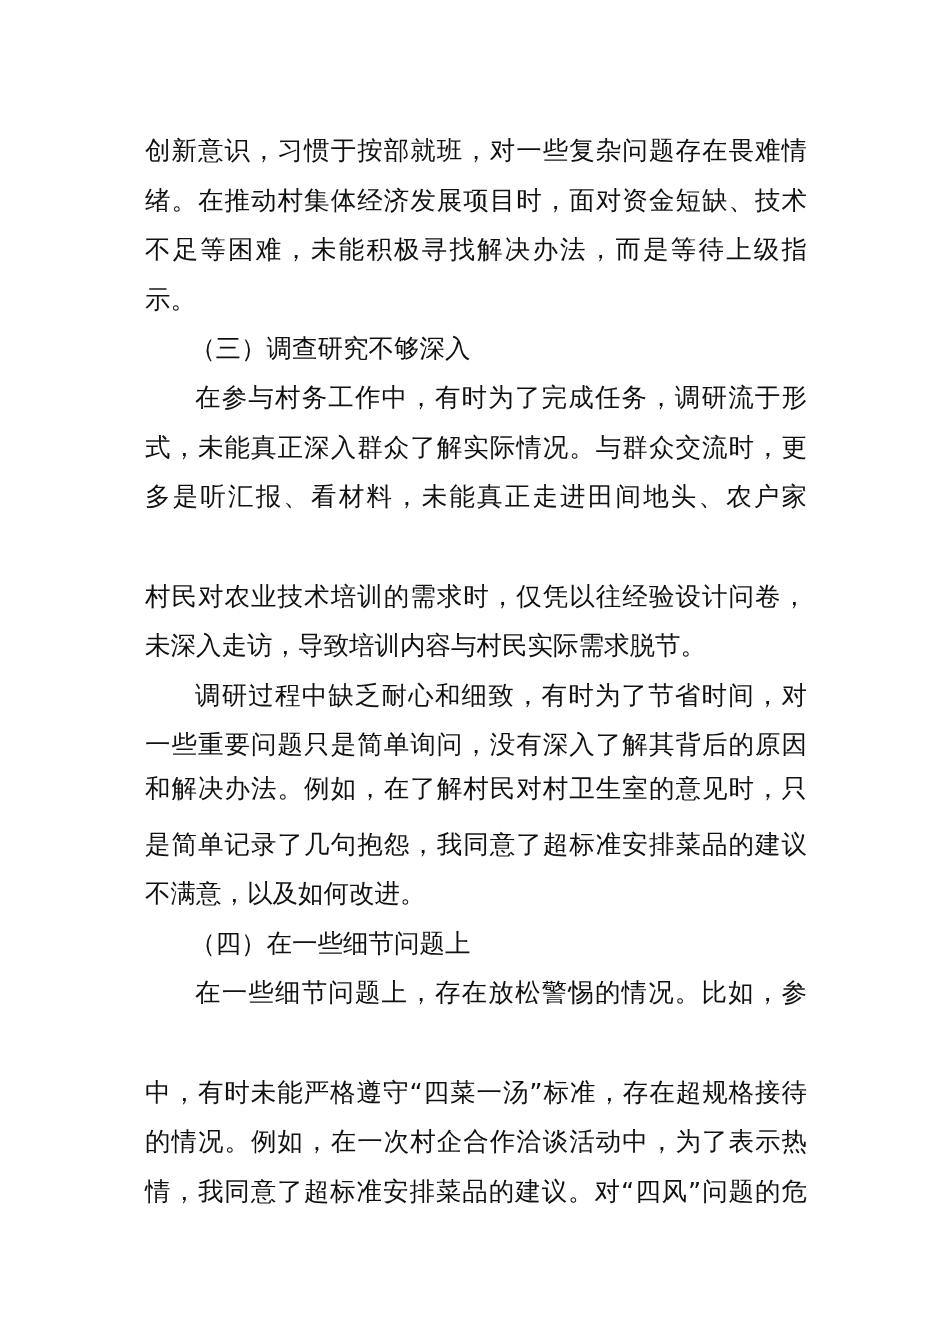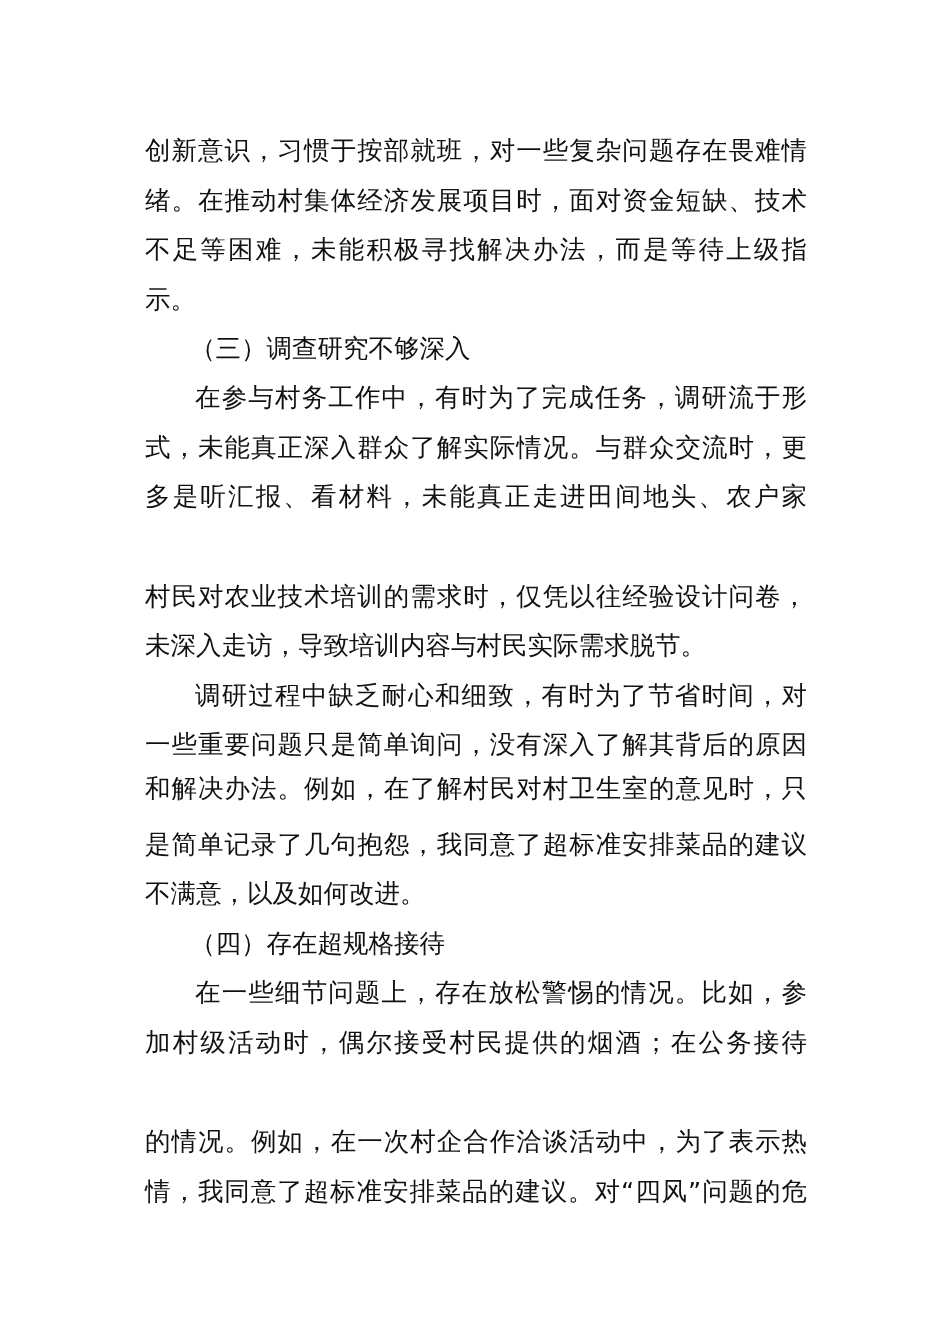--- a/index.html
+++ b/index.html
@@ -39,19 +39,19 @@
   <div class="line" style="top:479px">多是听汇报、看材料，未能真正走进田间地头、农户家</div>
   <div class="line" style="top:579px">村民对农业技术培训的需求时，仅凭以往经验设计问卷，</div>
   <div class="line last" style="top:628px">未深入走访，导致培训内容与村民实际需求脱节。</div>
 
   <div class="line indent" style="top:678px">调研过程中缺乏耐心和细致，有时为了节省时间，对</div>
   <div class="line" style="top:727px">一些重要问题只是简单询问，没有深入了解其背后的原因</div>
   <div class="line" style="top:771px">和解决办法。例如，在了解村民对村卫生室的意见时，只</div>
   <div class="line" style="top:827px">是简单记录了几句抱怨，我同意了超标准安排菜品的建议</div>
   <div class="line last" style="top:876px">不满意，以及如何改进。</div>
 
-  <div class="line heading" style="top:926px">（四）存在超规格接待</div>
+  <div class="line heading" style="top:926px">（四）在一些细节问题上</div>
 
   <div class="line indent" style="top:975px">在一些细节问题上，存在放松警惕的情况。比如，参</div>
-  <div class="line" style="top:1025px">加村级活动时，偶尔接受村民提供的烟酒；在公务接待</div>
+  <div class="line" style="top:1075px">中，有时未能严格遵守“四菜一汤”标准，存在超规格接待</div>
   <div class="line" style="top:1124px">的情况。例如，在一次村企合作洽谈活动中，为了表示热</div>
   <div class="line" style="top:1174px">情，我同意了超标准安排菜品的建议。对“四风”问题的危</div>
 </div>
 
 </body></html>

